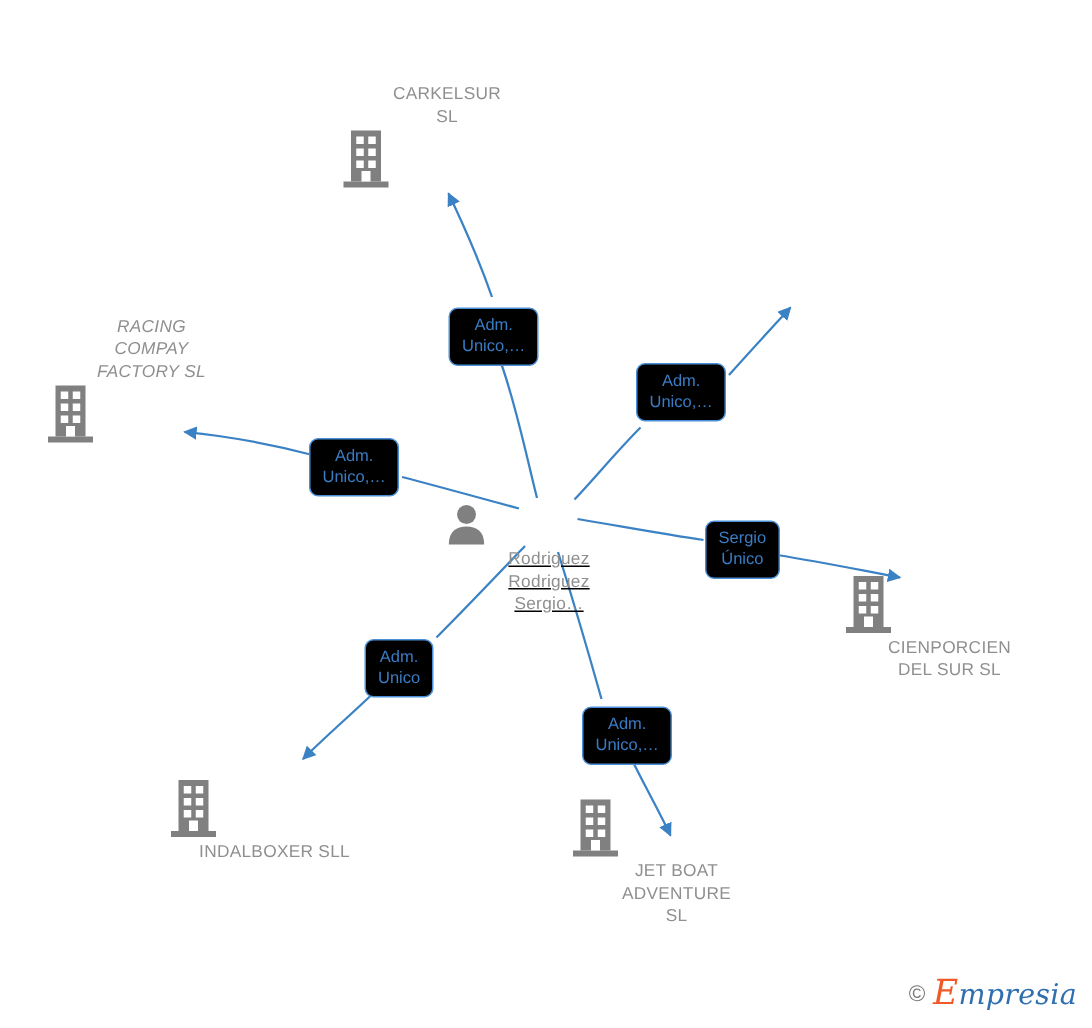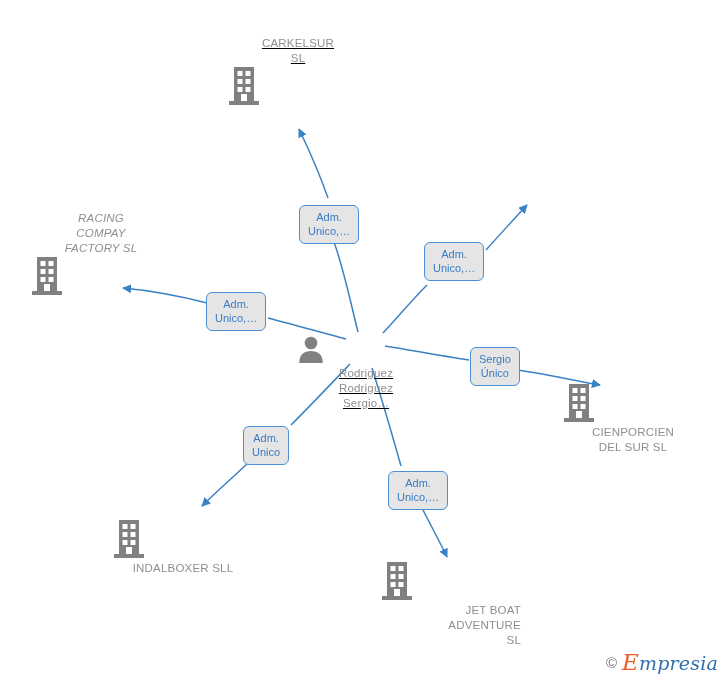--- a/index.html
+++ b/index.html
@@ -49,21 +49,21 @@
     display: block;
     margin: 0 auto;
   }
   .node-icon svg { display: block; }
 
   
   .edge-label {
     position: absolute;
     z-index: 4;
     box-sizing: border-box;
-    background: #e5e5e5;
+    background: #000000;
     border: 1.4px solid #4a90d9;
     border-radius: 6px;
     color: #3a7cc4;
     font-size: 11px;
     line-height: 14px;
     text-align: center;
     padding: 4px 8px 5px 8px;
     white-space: pre-line;
     font-family: "Liberation Sans", sans-serif;
   }
@@ -142,21 +142,21 @@
       <svg width="30" height="30" viewBox="0 0 30 30" xmlns="http://www.w3.org/2000/svg">
         <circle cx="15" cy="9" r="6.3" fill="#808080"></circle>
         <path d="M 3.2 29 C 3.2 20.2 8.4 17 15 17 C 21.6 17 26.8 20.2 26.8 29 Z" fill="#808080"></path>
       </svg>
     </span>
     <div class="node-label below">Rodriguez
 Rodriguez
 Sergio…</div>
   </div>
 
-  <div class="node" style="left:298px; top:36px;text-decoration:underline;">
+  <div class="node" style="left:298px; top:56px;">
     <div class="node-label">CARKELSUR
 SL</div>
     <span class="node-icon">
       <svg width="32" height="40" viewBox="0 0 32 40" xmlns="http://www.w3.org/2000/svg">
         <rect x="6" y="1" width="20" height="34" fill="#808080"></rect>
         <rect x="1" y="35" width="30" height="4" fill="#808080"></rect>
         <rect x="9.5" y="5" width="5" height="5" fill="#ffffff"></rect>
         <rect x="17.5" y="5" width="5" height="5" fill="#ffffff"></rect>
         <rect x="9.5" y="13" width="5" height="5" fill="#ffffff"></rect>
         <rect x="17.5" y="13" width="5" height="5" fill="#ffffff"></rect>
@@ -215,21 +215,21 @@
         <rect x="9.5" y="13" width="5" height="5" fill="#ffffff"></rect>
         <rect x="17.5" y="13" width="5" height="5" fill="#ffffff"></rect>
         <rect x="9.5" y="21" width="5" height="5" fill="#ffffff"></rect>
         <rect x="17.5" y="21" width="5" height="5" fill="#ffffff"></rect>
         <rect x="13" y="28" width="6" height="7" fill="#ffffff"></rect>
       </svg>
     </span>
     <div class="node-label below">INDALBOXER SLL</div>
   </div>
 
-  <div class="node" style="left:451px; top:561px;text-align:right;">
+  <div class="node" style="left:451px; top:532px;">
     <span class="node-icon">
       <svg width="32" height="40" viewBox="0 0 32 40" xmlns="http://www.w3.org/2000/svg">
         <rect x="6" y="1" width="20" height="34" fill="#808080"></rect>
         <rect x="1" y="35" width="30" height="4" fill="#808080"></rect>
         <rect x="9.5" y="5" width="5" height="5" fill="#ffffff"></rect>
         <rect x="17.5" y="5" width="5" height="5" fill="#ffffff"></rect>
         <rect x="9.5" y="13" width="5" height="5" fill="#ffffff"></rect>
         <rect x="17.5" y="13" width="5" height="5" fill="#ffffff"></rect>
         <rect x="9.5" y="21" width="5" height="5" fill="#ffffff"></rect>
         <rect x="17.5" y="21" width="5" height="5" fill="#ffffff"></rect>

